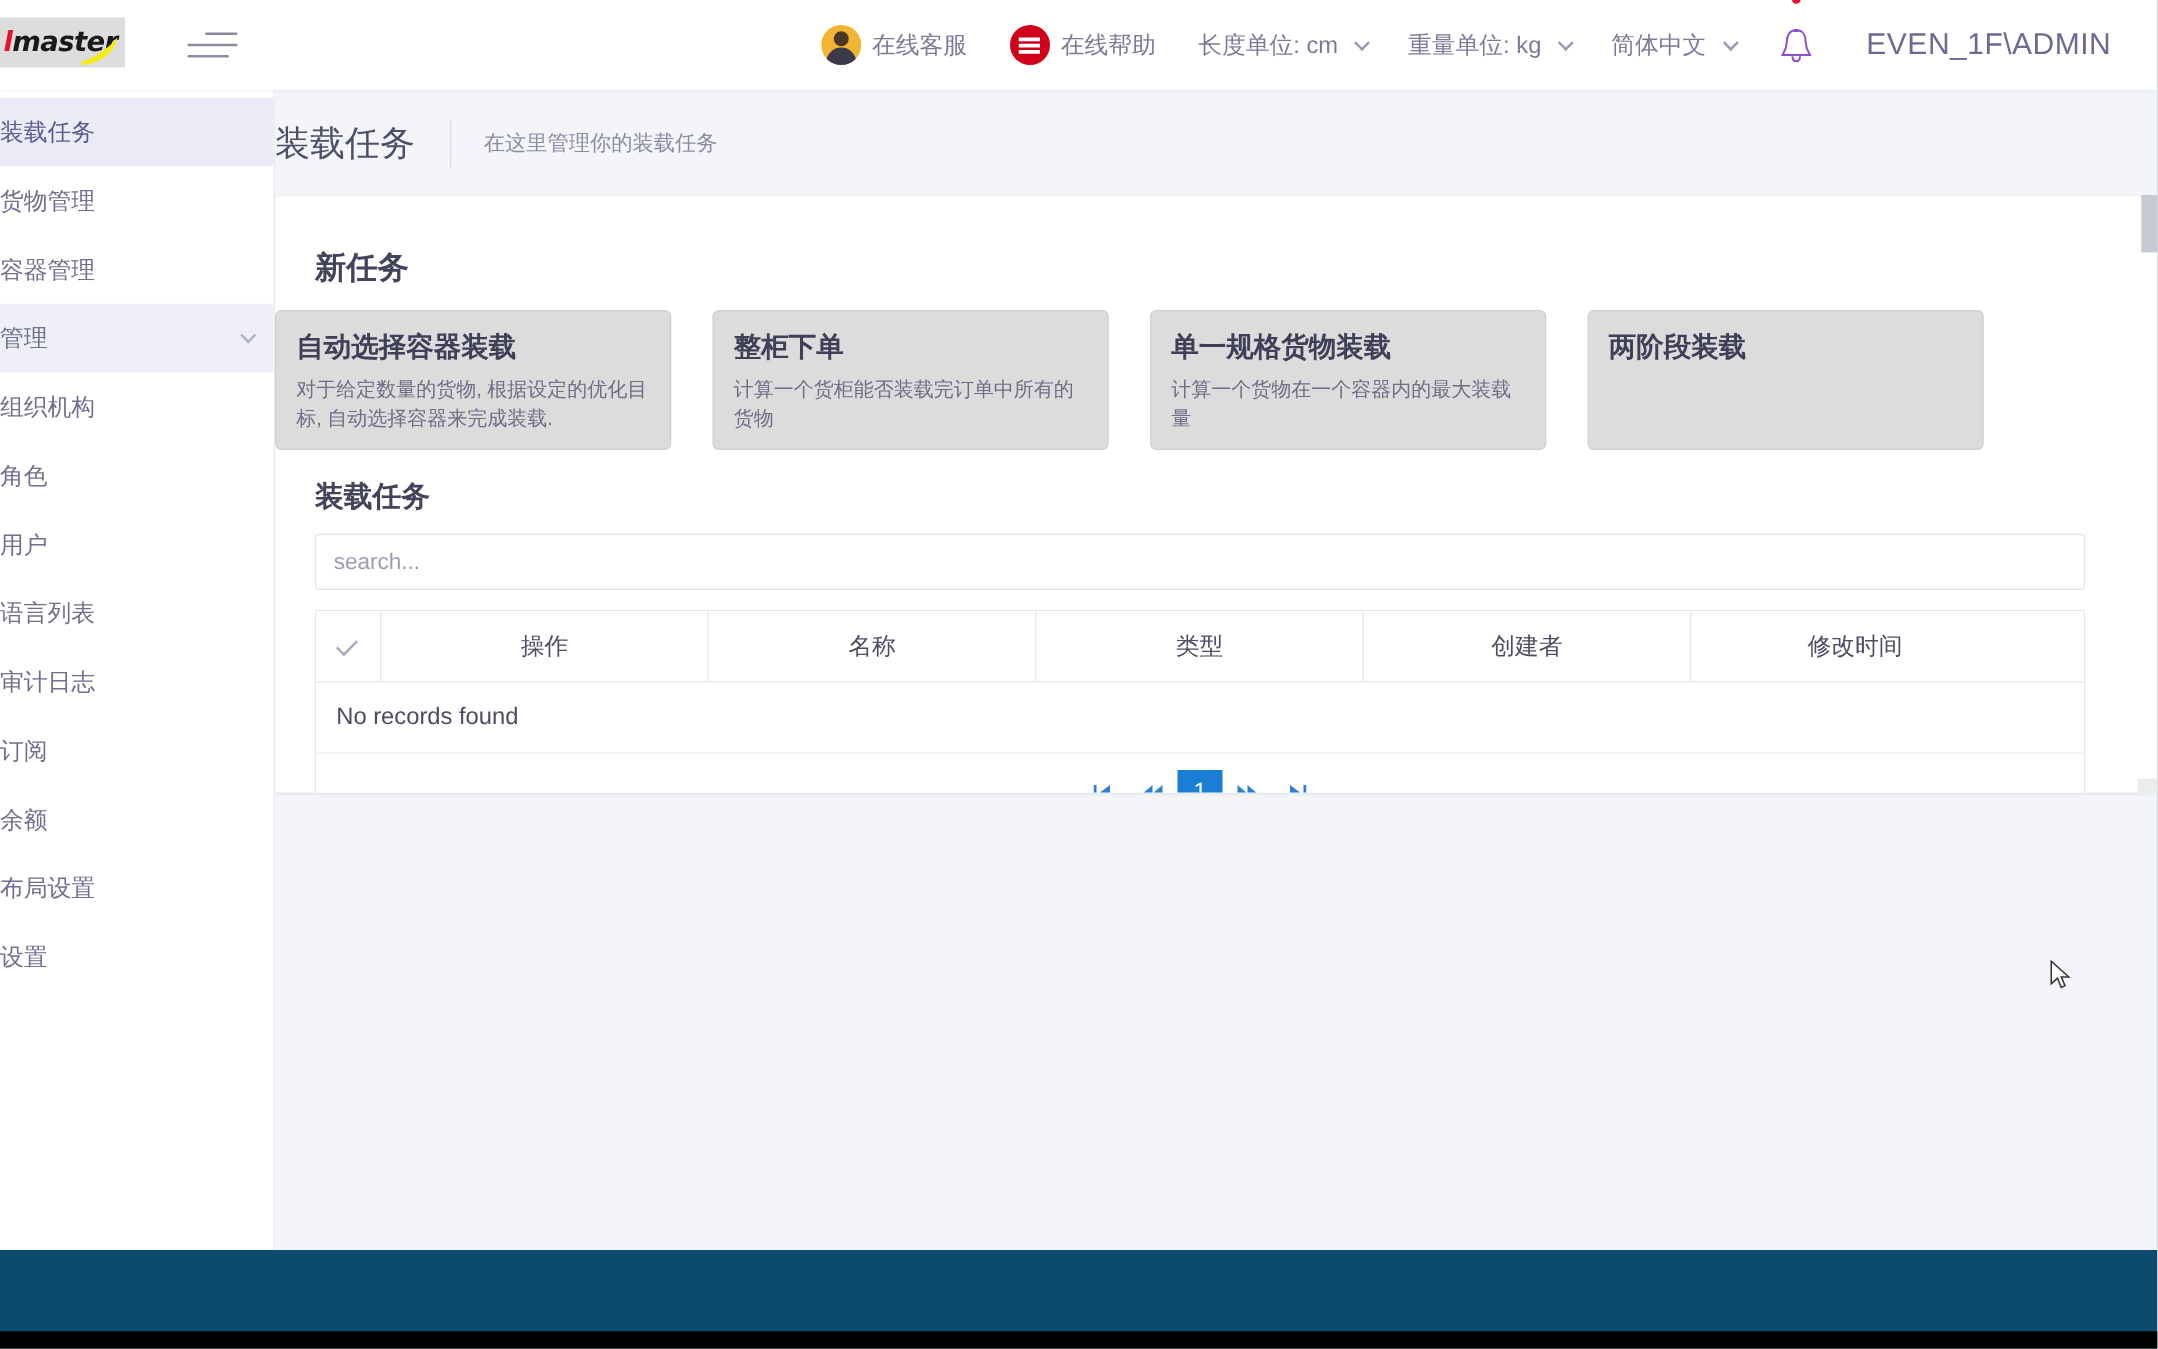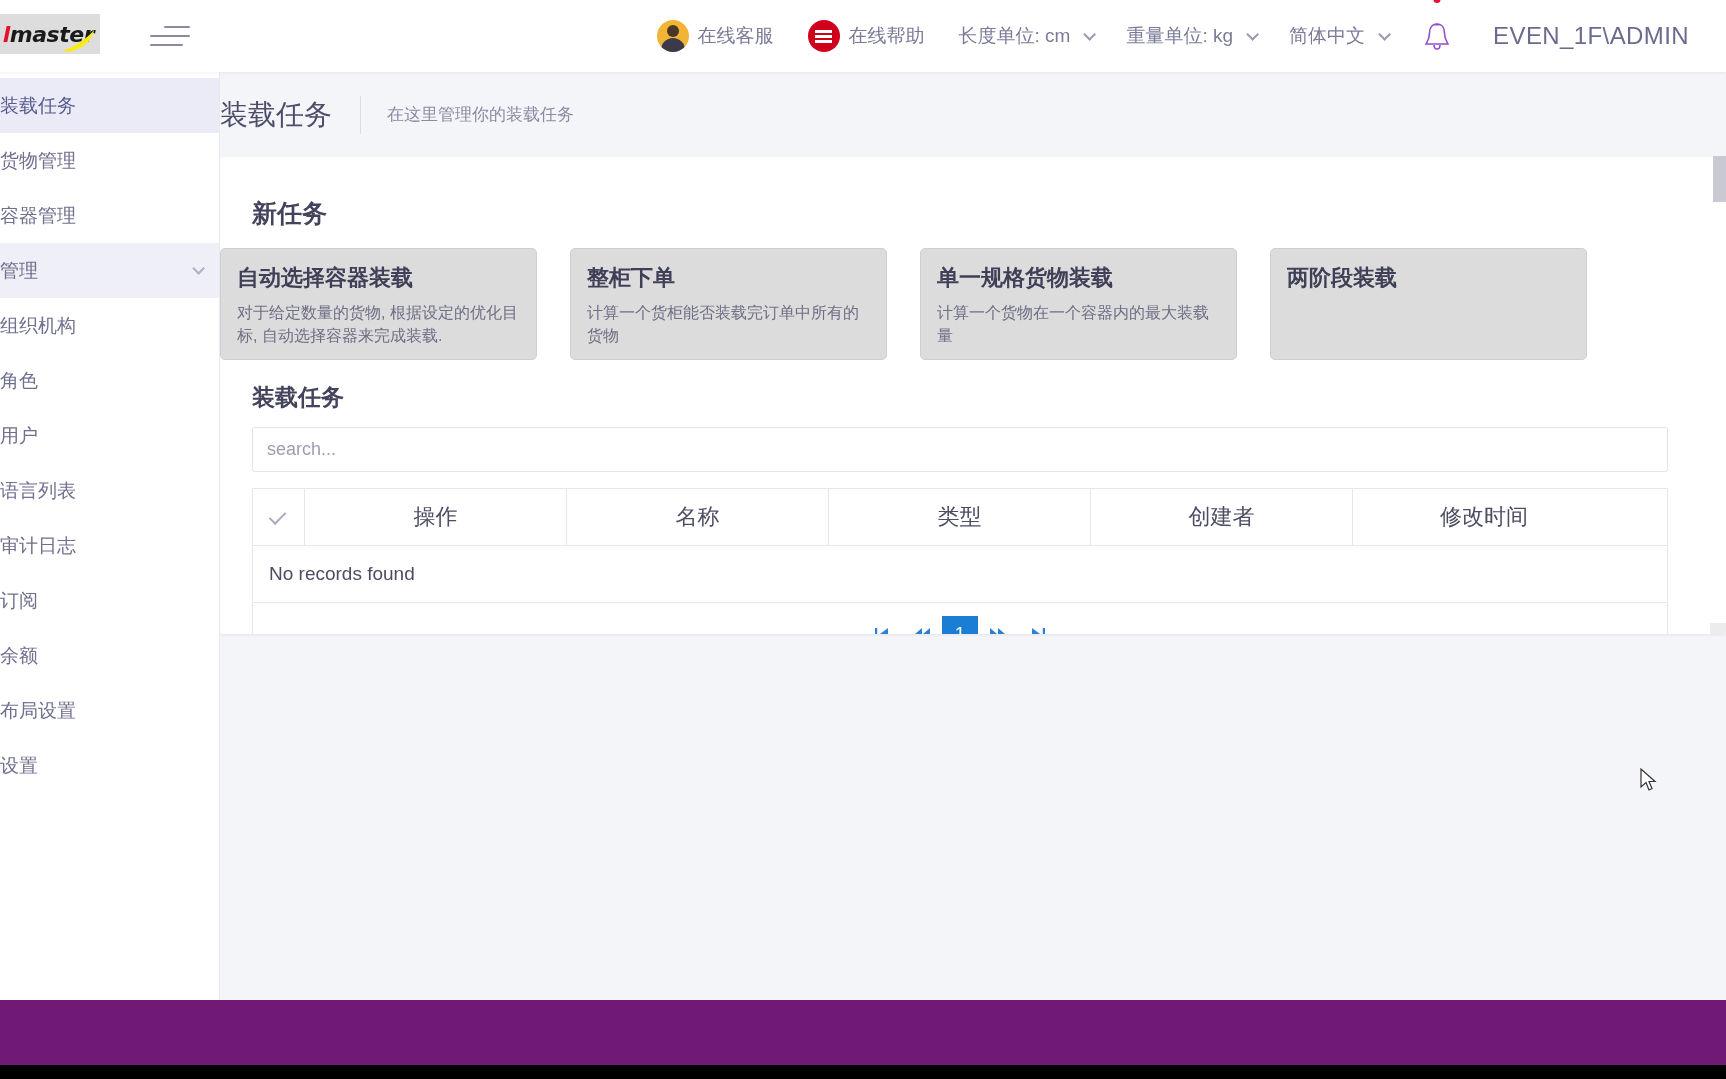--- a/index.html
+++ b/index.html
@@ -3,21 +3,21 @@
 <meta charset="utf-8">
 <style>
   * { box-sizing: border-box; margin: 0; padding: 0; }
   html, body {
     width: 1726px; height: 1079px;
     overflow: hidden;
     background: #ffffff;
     font-family: "Liberation Sans", "DejaVu Sans", sans-serif;
     color: #60607a;
   }
-  #app { position: relative; width: 1726px; height: 1079px; background:#701a75; }
+  #app { position: relative; width: 1726px; height: 1079px; background:#0c4a6e; }
 
   
   .header {
     position: absolute; top: 0; left: 0; width: 1726px; height: 72px;
     background: #ffffff;
     display: flex; align-items: center;
     box-shadow: 0 1px 3px rgba(0,0,0,0.06);
     z-index: 20;
   }
   .logo-box {
@@ -194,21 +194,21 @@
     font-size: 18px; color:#555; outline:none;
     font-family: "Liberation Sans", sans-serif;
   }
   .search-input::placeholder { color:#9d9db2; }
 
   .table { margin: 16px 0 0 32px; width: 1416px; border: 1px solid #e6e6ef; border-bottom:none;}
   .thead { display:flex; height: 56px; background:#fff; }
   .th {
     display:flex; align-items:center; justify-content:center;
     border-right:1px solid #e6e6ef;
-    font-size: 22px; color:#4c4c63;
+    font-size: 19px; color:#4c4c63;
   }
   .th.check { width: 52px; justify-content:center; }
   .check-glyph {
     display:inline-block; width:16px; height:9px;
     border-left:2px solid #aaaabf; border-bottom:2px solid #aaaabf;
     transform: rotate(-45deg) translateY(-2px);
   }
   .th.c1 { width: 262px; }
   .th.c2 { width: 262px; }
   .th.c3 { width: 262px; }

